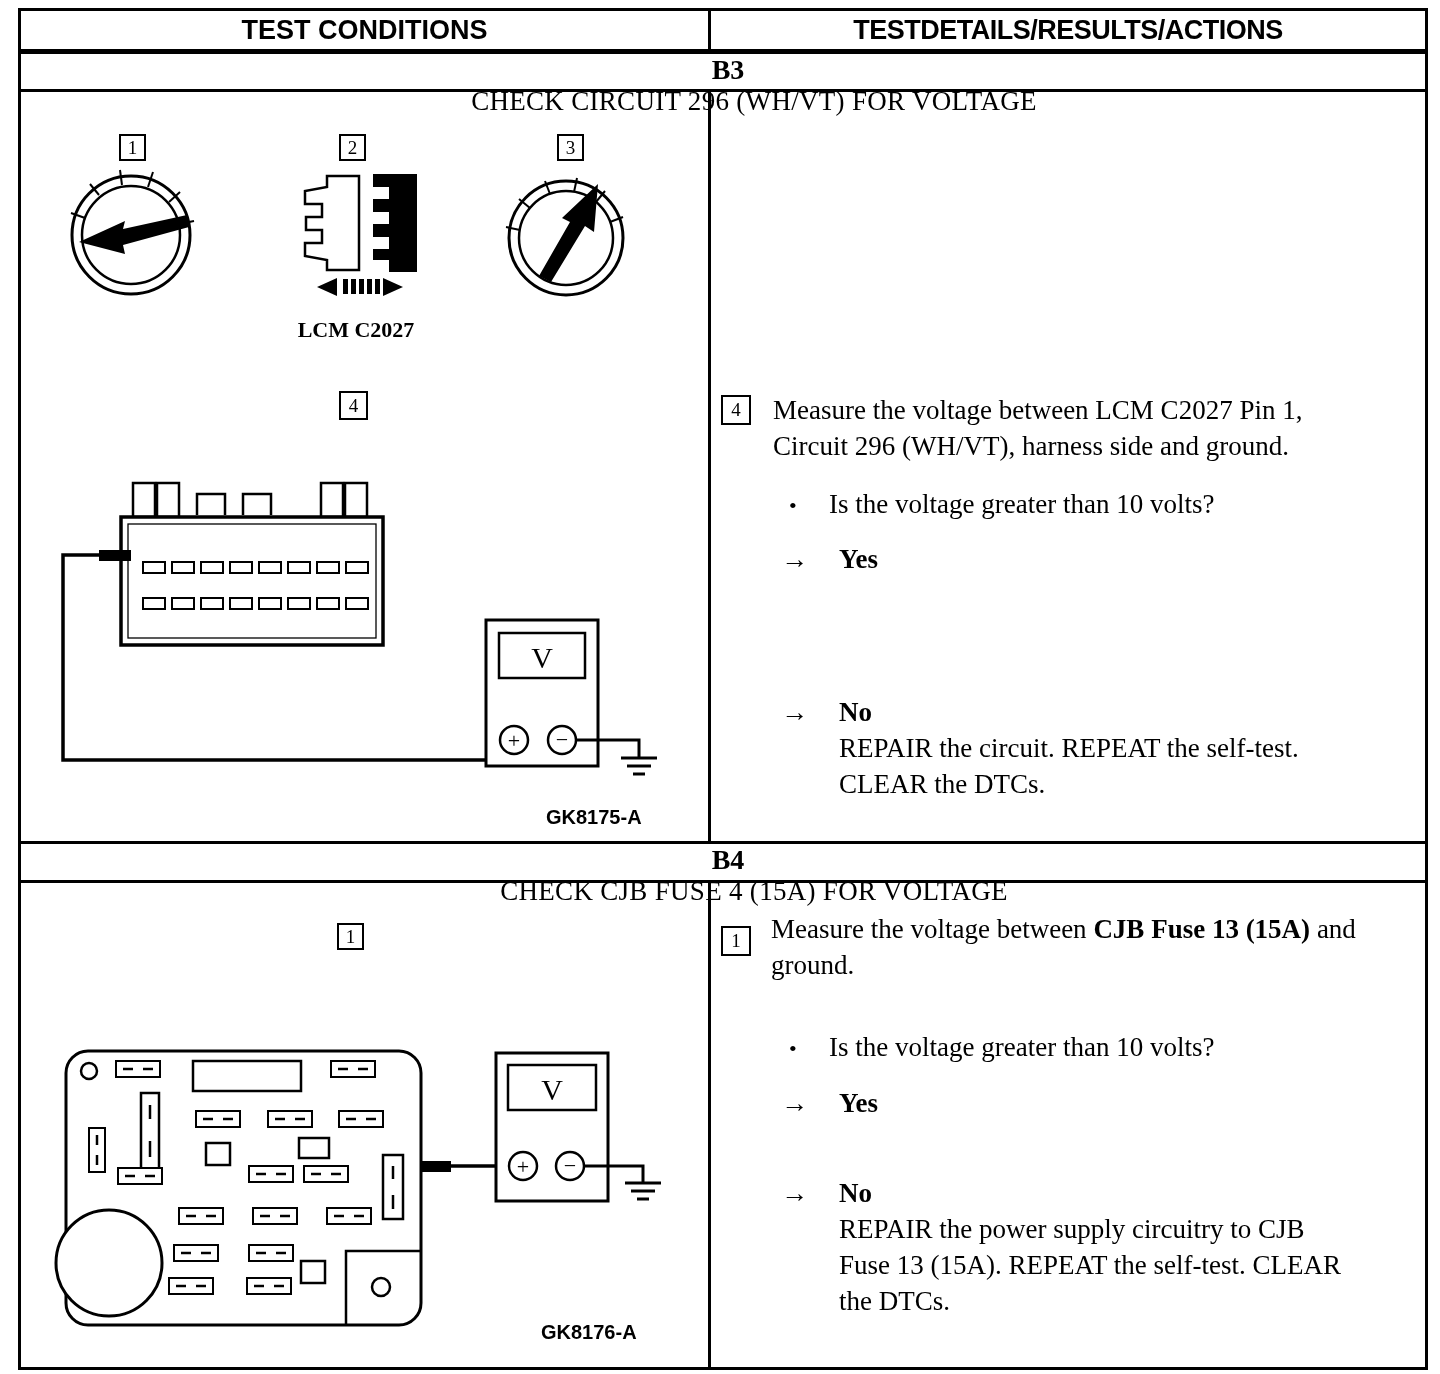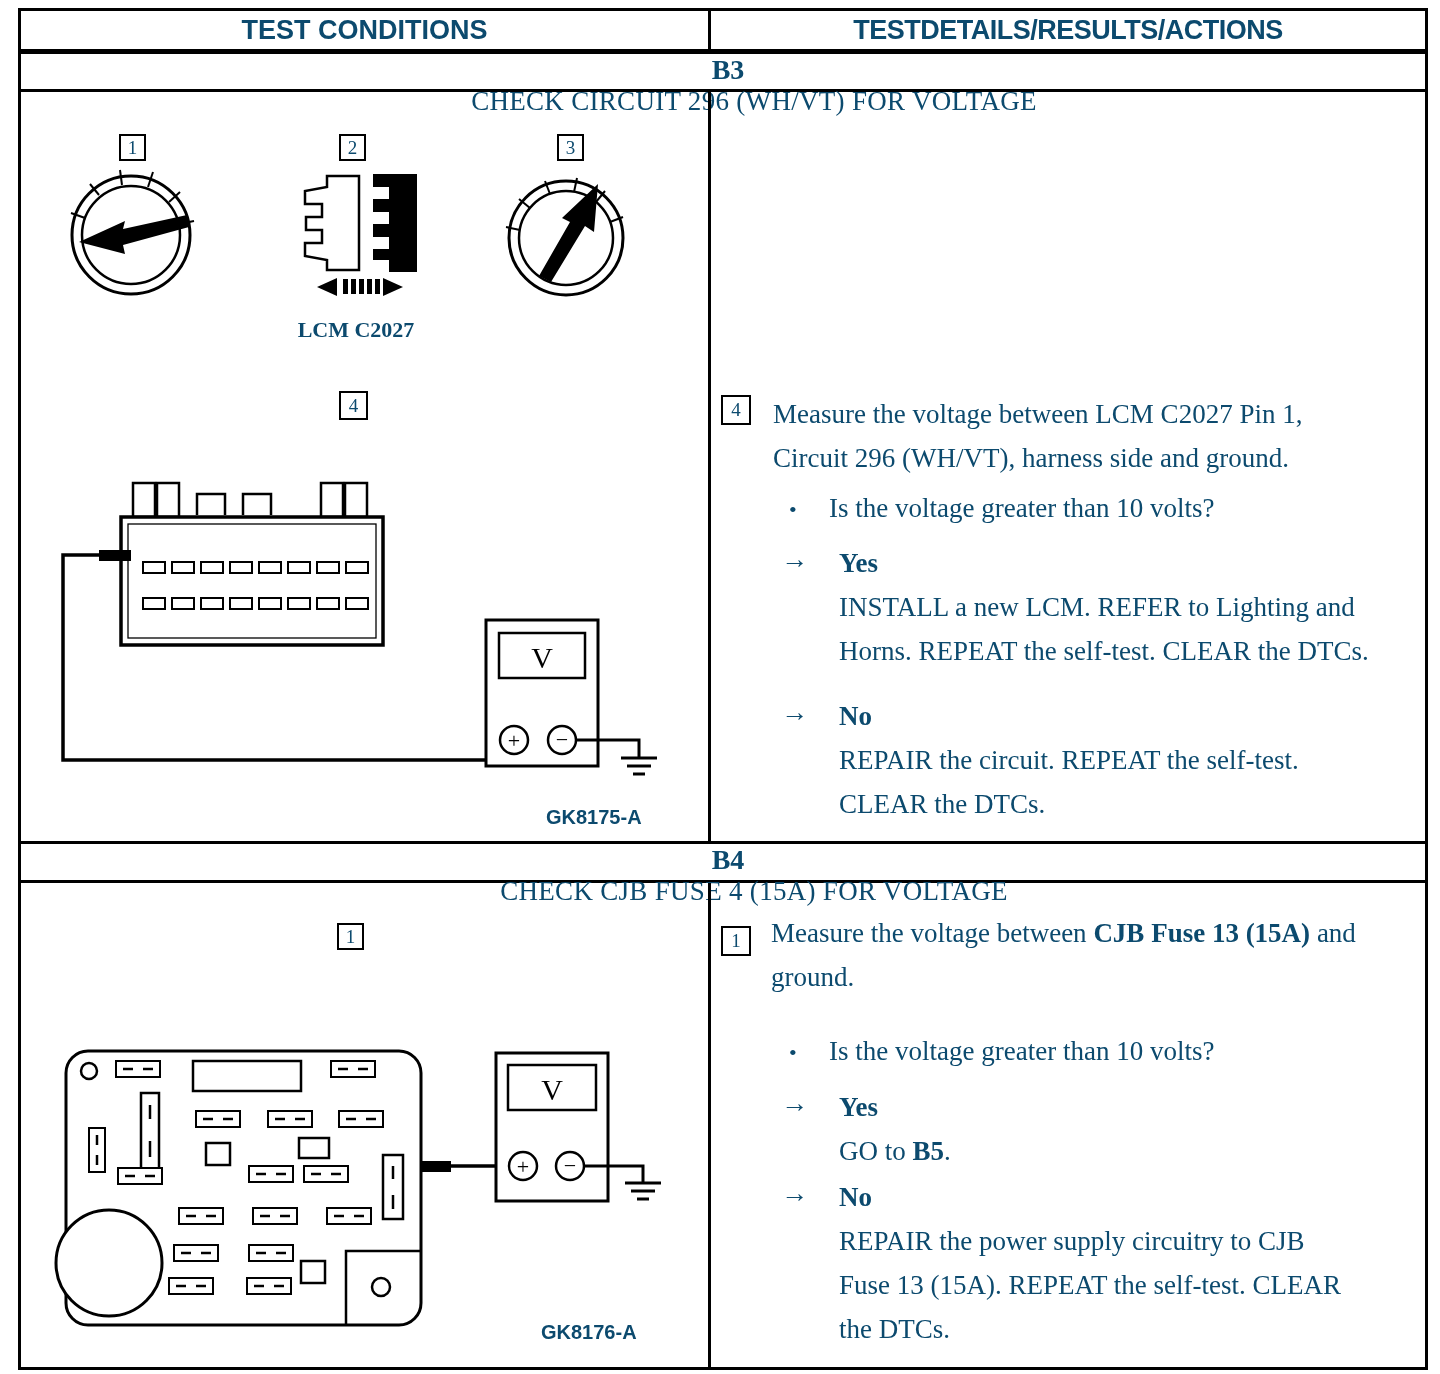--- a/index.html
+++ b/index.html
@@ -1,16 +1,16 @@
 <!DOCTYPE html>
 <html><head>
 <meta charset="utf-8">
 <style>
   html,body { margin:0; padding:0; background:#fff; }
-  .page { position:relative; width:1440px; height:1374px; background:#ffffff; color:#0c4a6e;
+  .page { position:relative; width:1440px; height:1374px; background:#ffffff; color:#000000;
           font-family:"Liberation Serif", serif; }
   .table { position:absolute; left:18px; top:8px; width:1410px; height:1362px;
            border:3px solid #000; box-sizing:border-box; }
   .row { position:absolute; left:0; width:100%; box-sizing:border-box; }
   .hdr { top:0; height:43px; border-bottom:5px solid #000; }
   .hdr-cell { position:absolute; top:0; height:38px; display:flex; align-items:center; justify-content:center;
               font-family:"Liberation Sans", sans-serif; font-weight:bold; font-size:27px; box-sizing:border-box; }
   .hdr-left  { left:0; width:690px; border-right:3px solid #000; }
   .hdr-right { left:690px; right:0; width:714px; letter-spacing:-0.5px; }
   .title-row { display:flex; align-items:center; padding-left:10px; font-size:27px; border-bottom:3px solid #000;flex-direction:column; }
@@ -21,21 +21,21 @@
   .body-row { }
   .b3-body { top:81px; height:752px; border-bottom:3px solid #000; }
   .b4-body { top:872px; height:484px; }
   .cell-left { position:absolute; left:0; top:0; width:690px; height:100%; border-right:3px solid #000; box-sizing:border-box; }
   .cell-right { position:absolute; left:690px; top:0; right:0; height:100%; }
   .badge { position:absolute; border:2px solid #000; background:#fff; display:flex; align-items:center;
            justify-content:center; font-size:19px; box-sizing:border-box; }
   .diagram-svg { position:absolute; left:0; top:0; }
   .caption { position:absolute; font-size:22px; text-align:center;font-weight:bold; }
   .figcode { position:absolute; font-family:"Liberation Sans", sans-serif; font-weight:bold; font-size:20px; }
-  .txt { position:absolute; font-size:27px; line-height:44px; }
+  .txt { position:absolute; font-size:27px; line-height:36px; }
   .qrow .bullet { display:inline-block; width:40px; font-size:22px; }
   .arrow-glyph { position:absolute; font-size:27px; }
   .res-label { font-weight:bold; }
   .bold { font-weight:bold; }
 </style>
 </head>
 <body>
 
 <div class="page">
  <div class="table">
@@ -154,21 +154,20 @@
 
     <div class="cell-right">
       <div class="badge" style="left:10px;top:303px;width:30px;height:30px;">4</div>
       <div class="txt" style="left:62px;top:300px;width:600px;">Measure the voltage between LCM C2027 Pin 1, Circuit 296 (WH/VT), harness side and ground.</div>
       <div class="txt qrow" style="left:78px;top:394px;width:590px;">
         <span class="bullet">•</span><span>Is the voltage greater than 10 volts?</span>
       </div>
       <div class="arrow-glyph" style="left:70px;top:452px;">→</div>
       <div class="txt" style="left:128px;top:449px;width:545px;">
         <div class="res-label">Yes</div>
-        <div>INSTALL a new LCM. REFER to Lighting and Horns. REPEAT the self-test. CLEAR the DTCs.</div>
       </div>
       <div class="arrow-glyph" style="left:70px;top:605px;">→</div>
       <div class="txt" style="left:128px;top:602px;width:545px;">
         <div class="res-label">No</div>
         <div>REPAIR the circuit. REPEAT the self-test. CLEAR the DTCs.</div>
       </div>
     </div>
   </div>
 
   <div class="row title-row b4-title">
@@ -254,23 +253,20 @@
       <div class="badge" style="left:10px;top:43px;width:30px;height:30px;">1</div>
       <div class="txt" style="left:60px;top:28px;width:625px;">
         <span>Measure the voltage between </span><span class="bold">CJB Fuse 13 (15A)</span><span> and ground.</span>
       </div>
       <div class="txt qrow" style="left:78px;top:146px;width:590px;">
         <span class="bullet">•</span><span>Is the voltage greater than 10 volts?</span>
       </div>
       <div class="arrow-glyph" style="left:70px;top:205px;">→</div>
       <div class="txt" style="left:128px;top:202px;width:545px;">
         <div class="res-label">Yes</div>
-        <div>
-          <span>GO to </span><span class="bold">B5</span><span>.</span>
-        </div>
       </div>
       <div class="arrow-glyph" style="left:70px;top:295px;">→</div>
       <div class="txt" style="left:128px;top:292px;width:520px;">
         <div class="res-label">No</div>
         <div>REPAIR the power supply circuitry to CJB Fuse 13 (15A). REPEAT the self-test. CLEAR the DTCs.</div>
       </div>
     </div>
   </div>
 
  </div>

